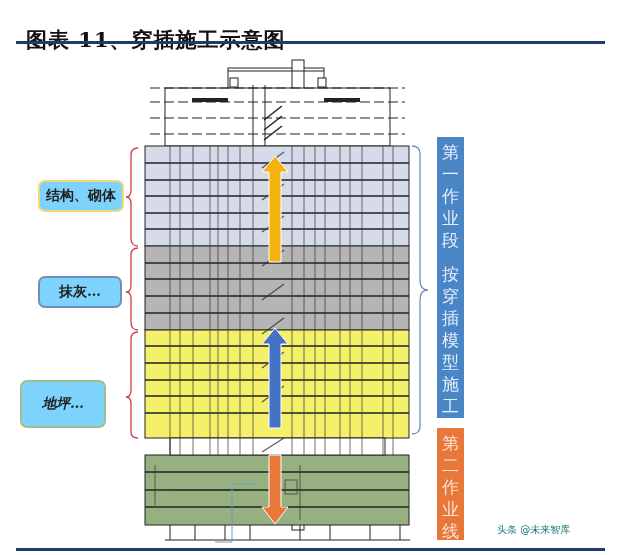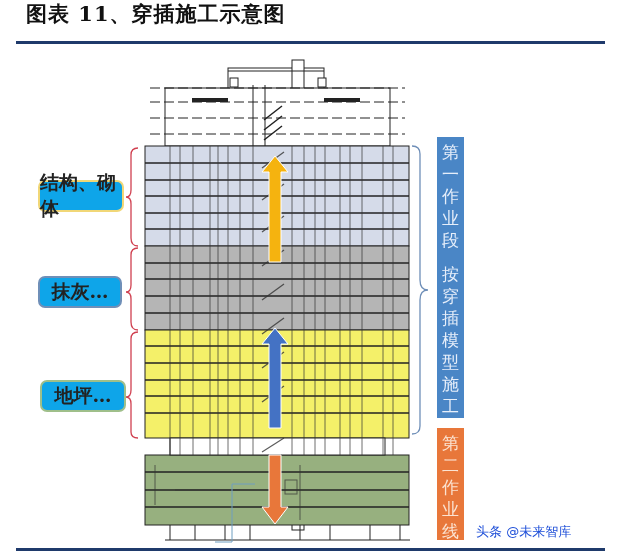--- a/index.html
+++ b/index.html
@@ -1,51 +1,51 @@
 <!DOCTYPE html>
 <html><head>
 <meta charset="utf-8">
 <style>
   * { box-sizing: border-box; margin: 0; padding: 0; }
   html, body { width: 627px; height: 555px; background: #ffffff; overflow: hidden; }
   body { position: relative; font-family: "DejaVu Serif", serif; }
 
   .title {
-    position: absolute; left: 26px; top: 0;
+    position: absolute; left: 26px; top: 26px;
     font-family: "DejaVu Serif", serif; font-weight: bold; font-size: 21px;
     color: #111; letter-spacing: 1px;
   }
   .rule-top { position: absolute; left: 16px; top: 41px; width: 589px; height: 3px; background: #1f3a6b; }
   .rule-bottom { position: absolute; left: 16px; top: 548px; width: 589px; height: 3px; background: #1f3a6b; }
 
   
   .bldg { position: absolute; left: 0; top: 0; width: 627px; height: 555px; }
 
   .label-box {
-    position: absolute; background: #0ea5e9; border-radius: 7px;
-    font-family: "DejaVu Serif", serif; font-size: 19px; font-weight: bold; color: #222;
+    position: absolute; background: #7dd3fc; border-radius: 7px;
+    font-family: "DejaVu Serif", serif; font-size: 14px; font-weight: bold; color: #222;
     display: flex; align-items: center; justify-content: center;
   }
   .lb-struct { left: 38px; top: 180px; width: 86px; height: 32px; border: 2px solid #f1d777; }
   .lb-plaster { left: 38px; top: 276px; width: 84px; height: 32px; border: 2px solid #6f8fb8; }
-  .lb-floor { left: 40px; top: 380px; width: 86px; height: 32px; border: 2px solid #9fbf8a; }
+  .lb-floor { left: 20px; top: 380px; width: 86px; height: 48px; border: 2px solid #9fbf8a; font-style: italic; }
 
   .vbar {
     position: absolute; color: #e6eefa;
     font-family: "DejaVu Sans", sans-serif; font-size: 17px; line-height: 22px;
     text-align: center; padding-top: 4px;
   }
   .vbar-blue { left: 437px; top: 137px; width: 27px; height: 281px; background: #4a86c6; }
   .vbar-orange { left: 437px; top: 428px; width: 27px; height: 112px; background: #e8773a; color: #fbe3d2; }
   .vbar span { display: block; }
   .gap { height: 12px; }
 
   .watermark {
-    position: absolute; left: 476px; top: 523px;
-    font-family: "DejaVu Sans", sans-serif; font-size: 13px; color: #1d4ed8;
+    position: absolute; left: 497px; top: 523px;
+    font-family: "DejaVu Sans", sans-serif; font-size: 10px; color: #0f766e;
   }
 </style>
 </head>
 <body>
 
 <div class="title">图表 11、穿插施工示意图</div>
 <div class="rule-top"></div>
 
 <svg class="bldg" viewBox="0 0 627 555" xmlns="http://www.w3.org/2000/svg">
 

